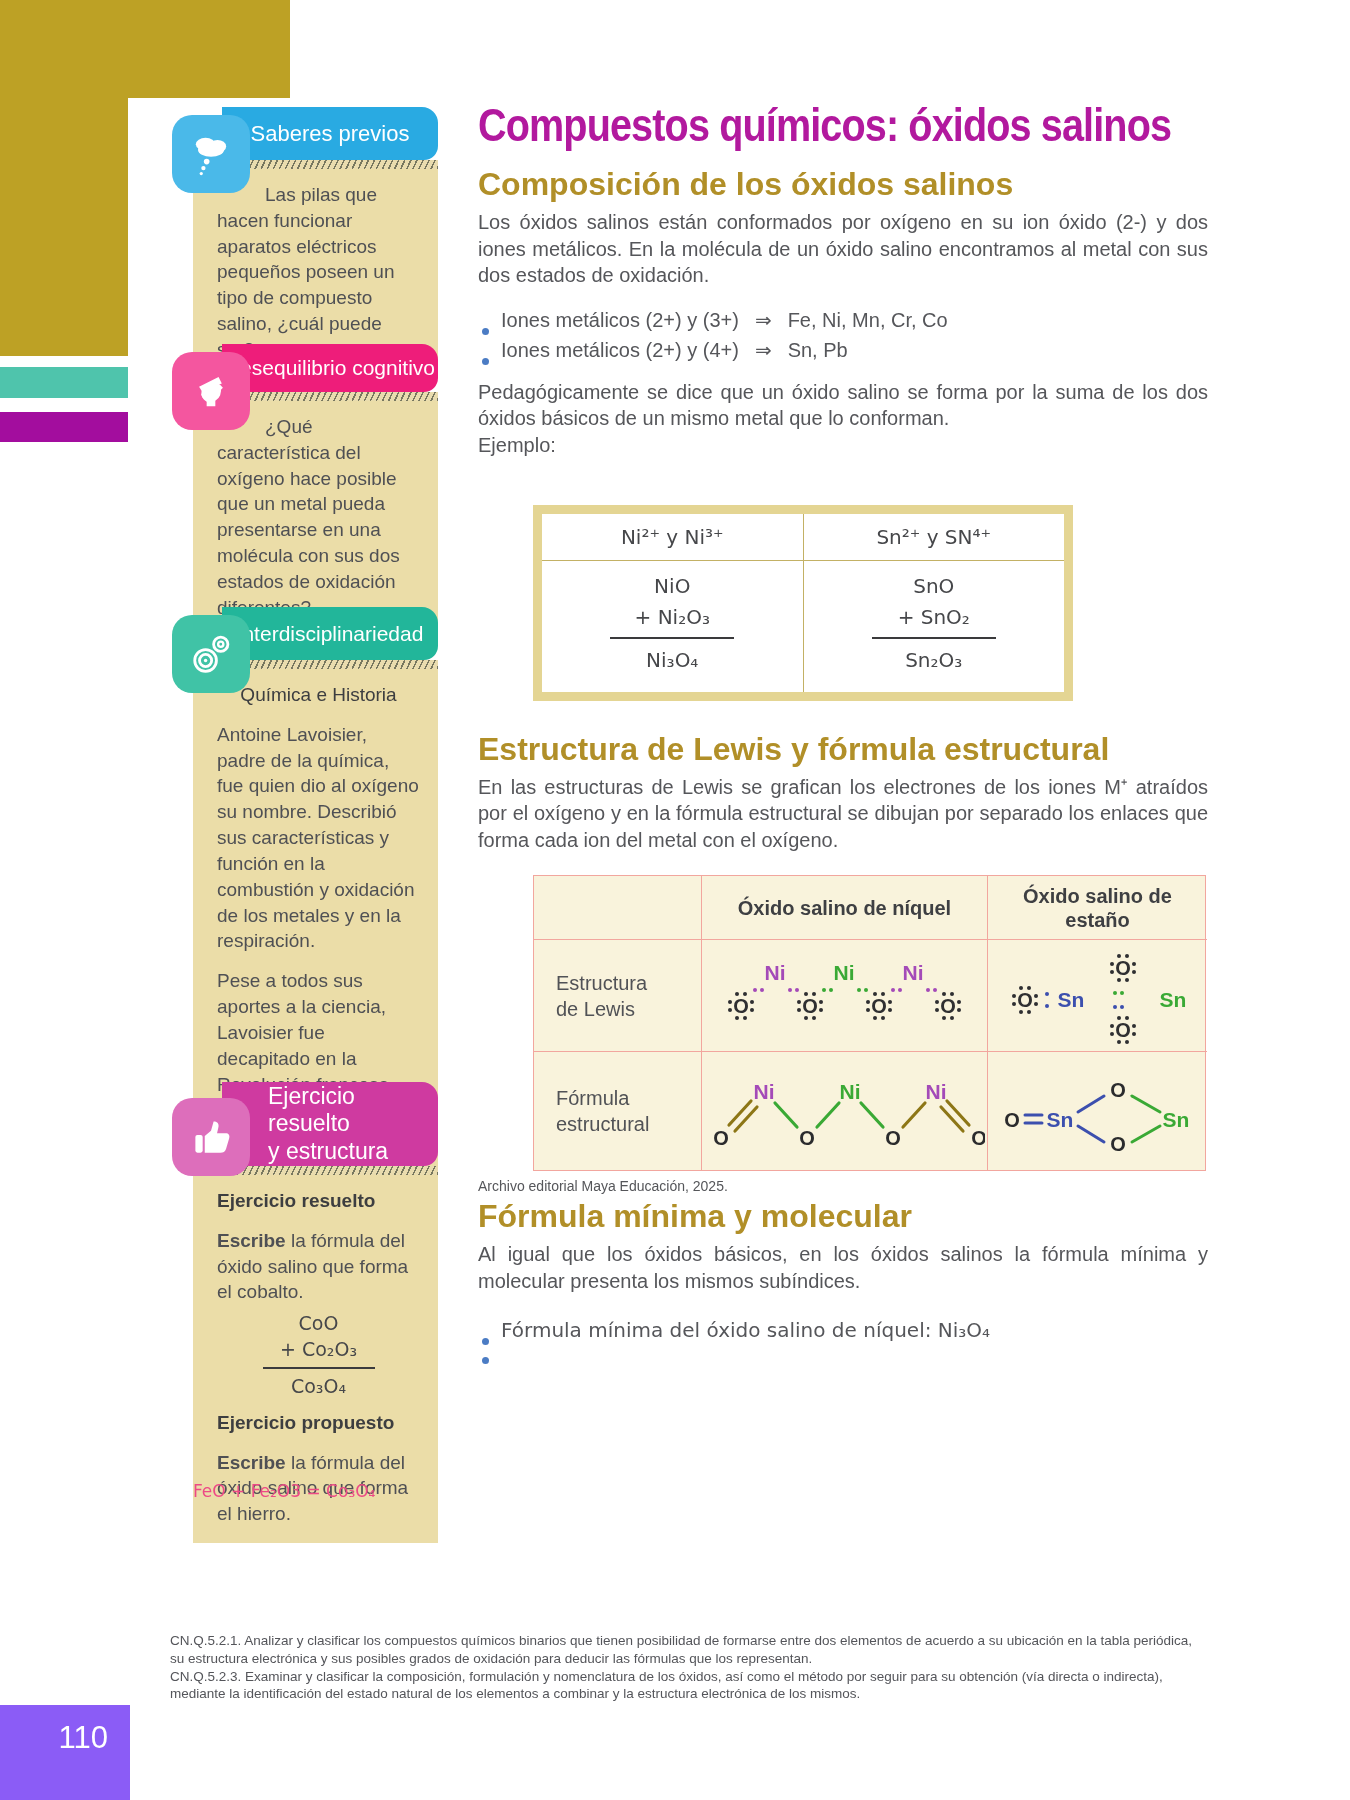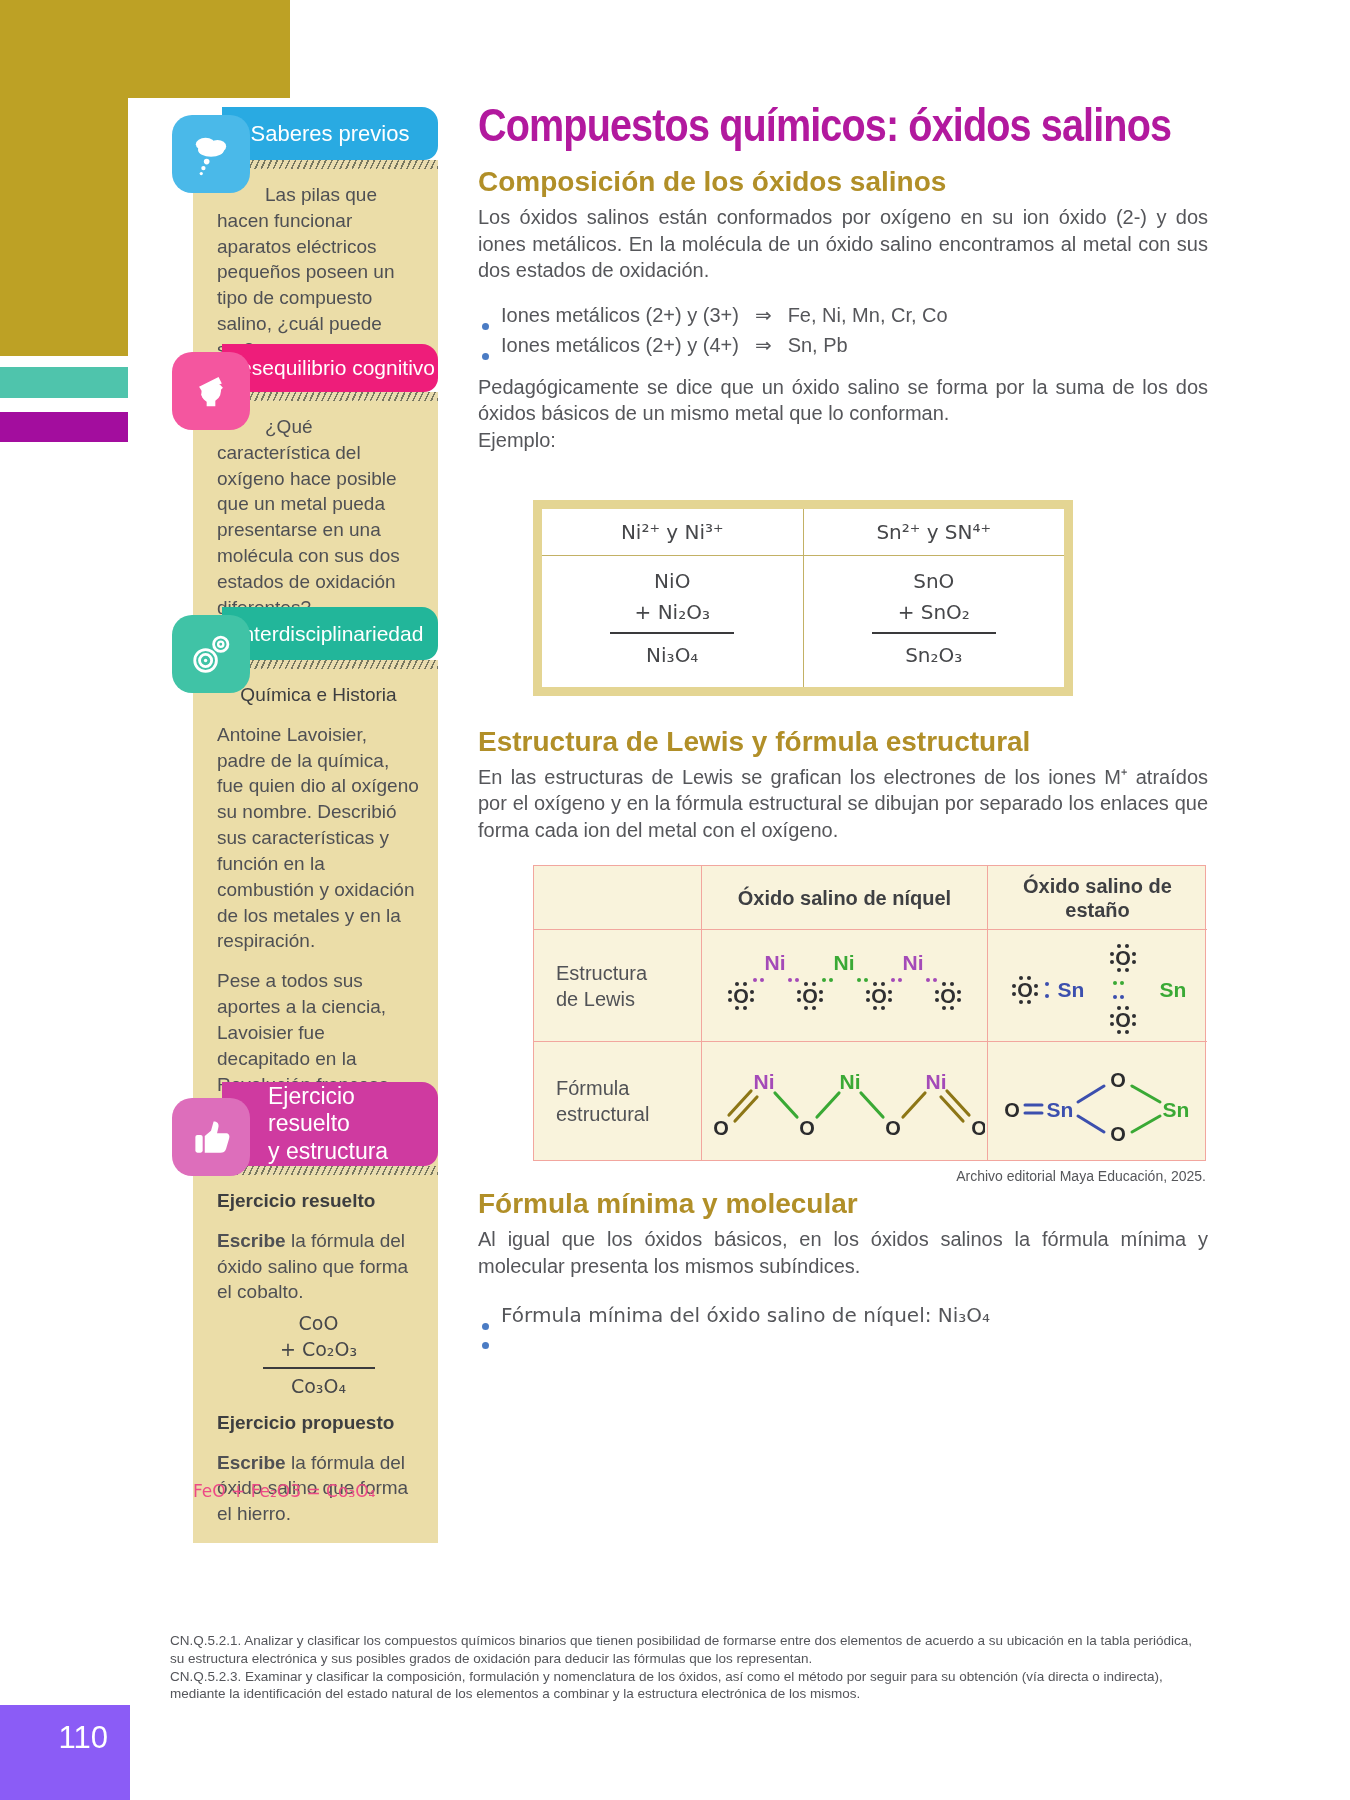--- a/index.html
+++ b/index.html
@@ -27,21 +27,21 @@
   .indent{text-indent:48px;}
   .nsub{font-weight:normal;color:#3d3e40;text-align:center;margin:0 0 2px 0;}
   .nh{font-weight:bold;color:#3d3e40;margin:0;}
   .frac{ text-align:center;font-family:"DejaVu Sans",sans-serif;color:#46474a;margin:6px 0 10px 0;}
   .frac-rule{width:112px;border-top:2.2px solid #3b3b3d;margin:4px auto 5px auto;}
   .answer{position:absolute;left:193px;top:1481px;color:#ed4a86;font-size:17px;font-family:"DejaVu Sans",sans-serif;}
   
   .main{position:absolute;left:478px;top:100px;width:730px;}
   .title{color:#b2199e;font-weight:bold;font-size:45px;letter-spacing:-1px;line-height:1.05;
          transform:scale(.88,1.04);transform-origin:left top;white-space:nowrap;height:52px;}
-  .h2{color:#b18f28;font-weight:bold;font-size:28px;margin:14px 0 6px 0;}
+  .h2{color:#b18f28;font-weight:bold;font-size:32px;margin:14px 0 6px 0;}
   .para{font-size:20px;line-height:1.33;text-align:justify;margin:0;}
   .line{font-size:20px;line-height:1.33;margin:0;}
   .blist{margin:16px 0 0 2px;}
   .blt{display:flex;align-items:flex-end;font-size:20px;line-height:1.5;}
   .bdot{width:7px;height:7px;border-radius:50%;background:#4b7cc4;margin:12px 12px 0 2px;flex:none;}
   .arr{margin:0 16px;font-family:"DejaVu Sans",sans-serif;}
   .chem{font-family:"DejaVu Sans",sans-serif;}
   
   .sum-table{margin:46px 0 0 55px;width:540px;box-sizing:border-box;border:9px solid #e4d593;
              background:#fff;display:flex;}
@@ -56,21 +56,21 @@
   .lc{border-right:1.5px solid #f2a69e;border-bottom:1.5px solid #f2a69e;box-sizing:border-box;
       display:flex;align-items:center;justify-content:center;}
   .lc:nth-child(3n){border-right:none;}
   .lc.last{border-bottom:none;}
   .lhd{font-weight:bold;color:#3e3f42;font-size:20px;text-align:center;line-height:1.2;
        padding:9px 30px;height:64px;}
   .llab{justify-content:flex-start;padding-left:22px;color:#515256;font-size:20px;line-height:1.3;
         padding-right:50px;}
   .r2{height:112px;}
   .r3{height:118px;}
-  .lcap{width:728px;text-align:right;font-size:14px;color:#55565a;margin-top:7px;}
+  .lcap{width:728px;font-size:14px;color:#55565a;margin-top:7px;}
   
   .footer{position:absolute;left:170px;top:1632px;width:1040px;font-size:13.5px;line-height:1.32;color:#54555a;}
   .footer p{margin:0;}
   text{font-family:"Liberation Sans",sans-serif;}
 </style>
 </head>
 <body>
 
 <div class="page">
 

